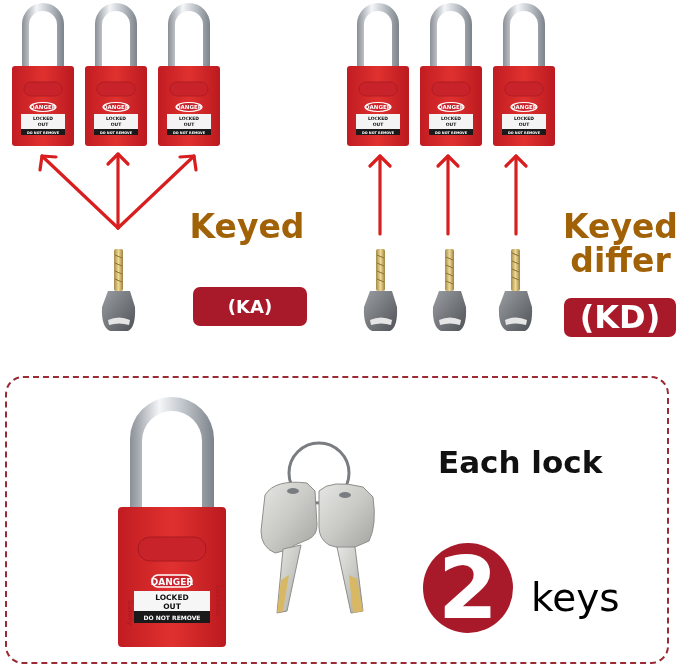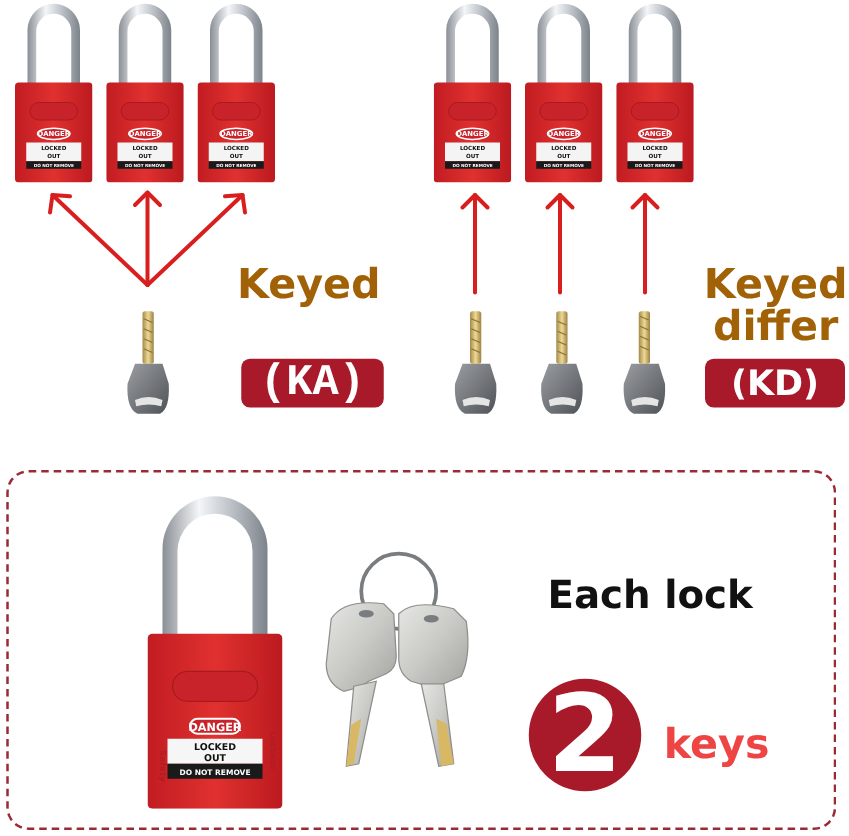--- a/index.html
+++ b/index.html
@@ -15,31 +15,31 @@
     position: absolute; background: #a8192a; color: #ffffff; font-weight: bold;
     border-radius: 7px; text-align: center;
     font-family: "DejaVu Sans", sans-serif;
   }
   .dashbox {
     position: absolute; left: 5px; top: 376px; width: 664px; height: 288px;
     border: 2px dashed #9a2a34; border-radius: 18px; box-sizing: border-box;
   }
   .each-text {
     position: absolute; left: 438px; top: 446px; color: #111; font-weight: bold;
-    font-size: 31px; line-height: 1.05; font-family: "DejaVu Sans", sans-serif; margin-top: 14px;
+    font-size: 31px; line-height: 1.05; font-family: "DejaVu Sans", sans-serif;
   }
   .two-circle {
     position: absolute; left: 423px; top: 543px; width: 90px; height: 90px;
     border-radius: 50%; background: #a8192a; color: #fff; font-weight: bold;
     font-size: 86px; line-height: 90px; text-align: center;
     font-family: "DejaVu Sans", sans-serif;
   }
   .keys-word {
-    position: absolute; left: 531px; top: 578px; color: #ef4444; font-weight: bold;
-    font-size: 33px; font-family: "DejaVu Sans", sans-serif; line-height: 1;
+    position: absolute; left: 531px; top: 578px; color: #000000; font-weight: normal;
+    font-size: 39px; font-family: "DejaVu Sans", sans-serif; line-height: 1;
   }
   .lock-label-text { font-family: "DejaVu Sans", sans-serif; font-weight: bold; }
 </style>
 </head>
 <body>
 
 <svg width="0" height="0" style="position:absolute">
   <defs>
     <linearGradient id="chrome" x1="0" x2="1" y1="0" y2="0">
       <stop offset="0" stop-color="#8a8f96"></stop>
@@ -135,21 +135,21 @@
     <rect x="16" y="2" width="9" height="42" rx="2" fill="url(#brass)"></rect>
     <path d="M17 8 l7 3 M17 16 l7 3 M17 24 l7 3 M17 32 l7 3" stroke="#8a7234" stroke-width="1"></path>
     <path d="M10 44 L32 44 L37 60 Q38 80 30 84 L12 84 Q3 80 4 60 Z" fill="url(#keyhead)"></path>
     <path d="M10 73 Q21 68 32 73 L31 78 Q21 75 11 78 Z" fill="#e5e5e5"></path>
   </svg>
 </div>
 
 <div class="heading" style="left:182px; top:210px; width:130px; font-size:33px;">
   <div>Keyed</div>
 </div>
-<div class="pill" style="left:193px; top:287px; width:114px; height:39px; line-height:39px; font-size:35px;font-family:Liberation Mono, monospace;">(KA)</div>
+<div class="pill" style="left:193px; top:287px; width:114px; height:39px; line-height:39px; font-size:18px;">(KA)</div>
 
 <div>
   <div class="abs" style="left:347px; top:0px;">
     <svg width="62" height="146" viewBox="0 0 62 146">
       <path d="M10 70 L10 24 A21 21 0 0 1 52 24 L52 70 L45 70 L45 25 A14 14 0 0 0 17 25 L17 70 Z" fill="url(#chrome)"></path>
       <rect x="0" y="66" width="62" height="80" rx="3" fill="url(#redbody)"></rect>
       <rect x="12" y="82" width="38" height="14" rx="7" fill="#c8232a" stroke="#a81a1f" stroke-width="0.8"></rect>
       <ellipse cx="31" cy="107" rx="13" ry="4.5" fill="#c8232a" stroke="#fff" stroke-width="1.2"></ellipse>
       <text x="31" y="109" font-size="5.5" fill="#fff" text-anchor="middle" class="lock-label-text">DANGER</text>
       <rect x="9" y="114" width="44" height="15" fill="#f4f4f4"></rect>
@@ -224,21 +224,21 @@
     <path d="M17 6 l7 3 M17 14 l7 3 M17 22 l7 3 M17 30 l7 3" stroke="#8a7234" stroke-width="1"></path>
     <path d="M10 44 L32 44 L37 60 Q38 80 30 84 L12 84 Q3 80 4 60 Z" fill="url(#keyhead)"></path>
     <path d="M10 73 Q21 68 32 73 L31 78 Q21 75 11 78 Z" fill="#e5e5e5"></path>
   </svg>
 </div>
 
 <div class="heading" style="left:558px; top:210px; width:125px; font-size:33px;">
   <div>Keyed</div>
   <div>differ</div>
 </div>
-<div class="pill" style="left:564px; top:287px; width:112px; height:39px; line-height:39px; font-size:28px;">(KD)</div>
+<div class="pill" style="left:564px; top:298px; width:112px; height:39px; line-height:39px; font-size:32px;">(KD)</div>
 
 <div class="dashbox"></div>
 
 <div class="abs" style="left:118px; top:395px;">
   <svg width="108" height="252" viewBox="0 0 108 252">
     <path d="M12 118 L12 44 A42 42 0 0 1 96 44 L96 118 L84 118 L84 46 A30 30 0 0 0 24 46 L24 118 Z" fill="url(#chrome)"></path>
     <rect x="0" y="112" width="108" height="140" rx="4" fill="url(#redbody)"></rect>
     <rect x="20" y="142" width="68" height="24" rx="12" fill="#c8232a" stroke="#a81a1f" stroke-width="1"></rect>
     <text x="10" y="205" font-size="7" fill="#b21c22" transform="rotate(90 10 205)" class="lock-label-text">Safety</text>
     <text x="98" y="190" font-size="7" fill="#b21c22" transform="rotate(90 98 190)" class="lock-label-text">Lockout</text>

